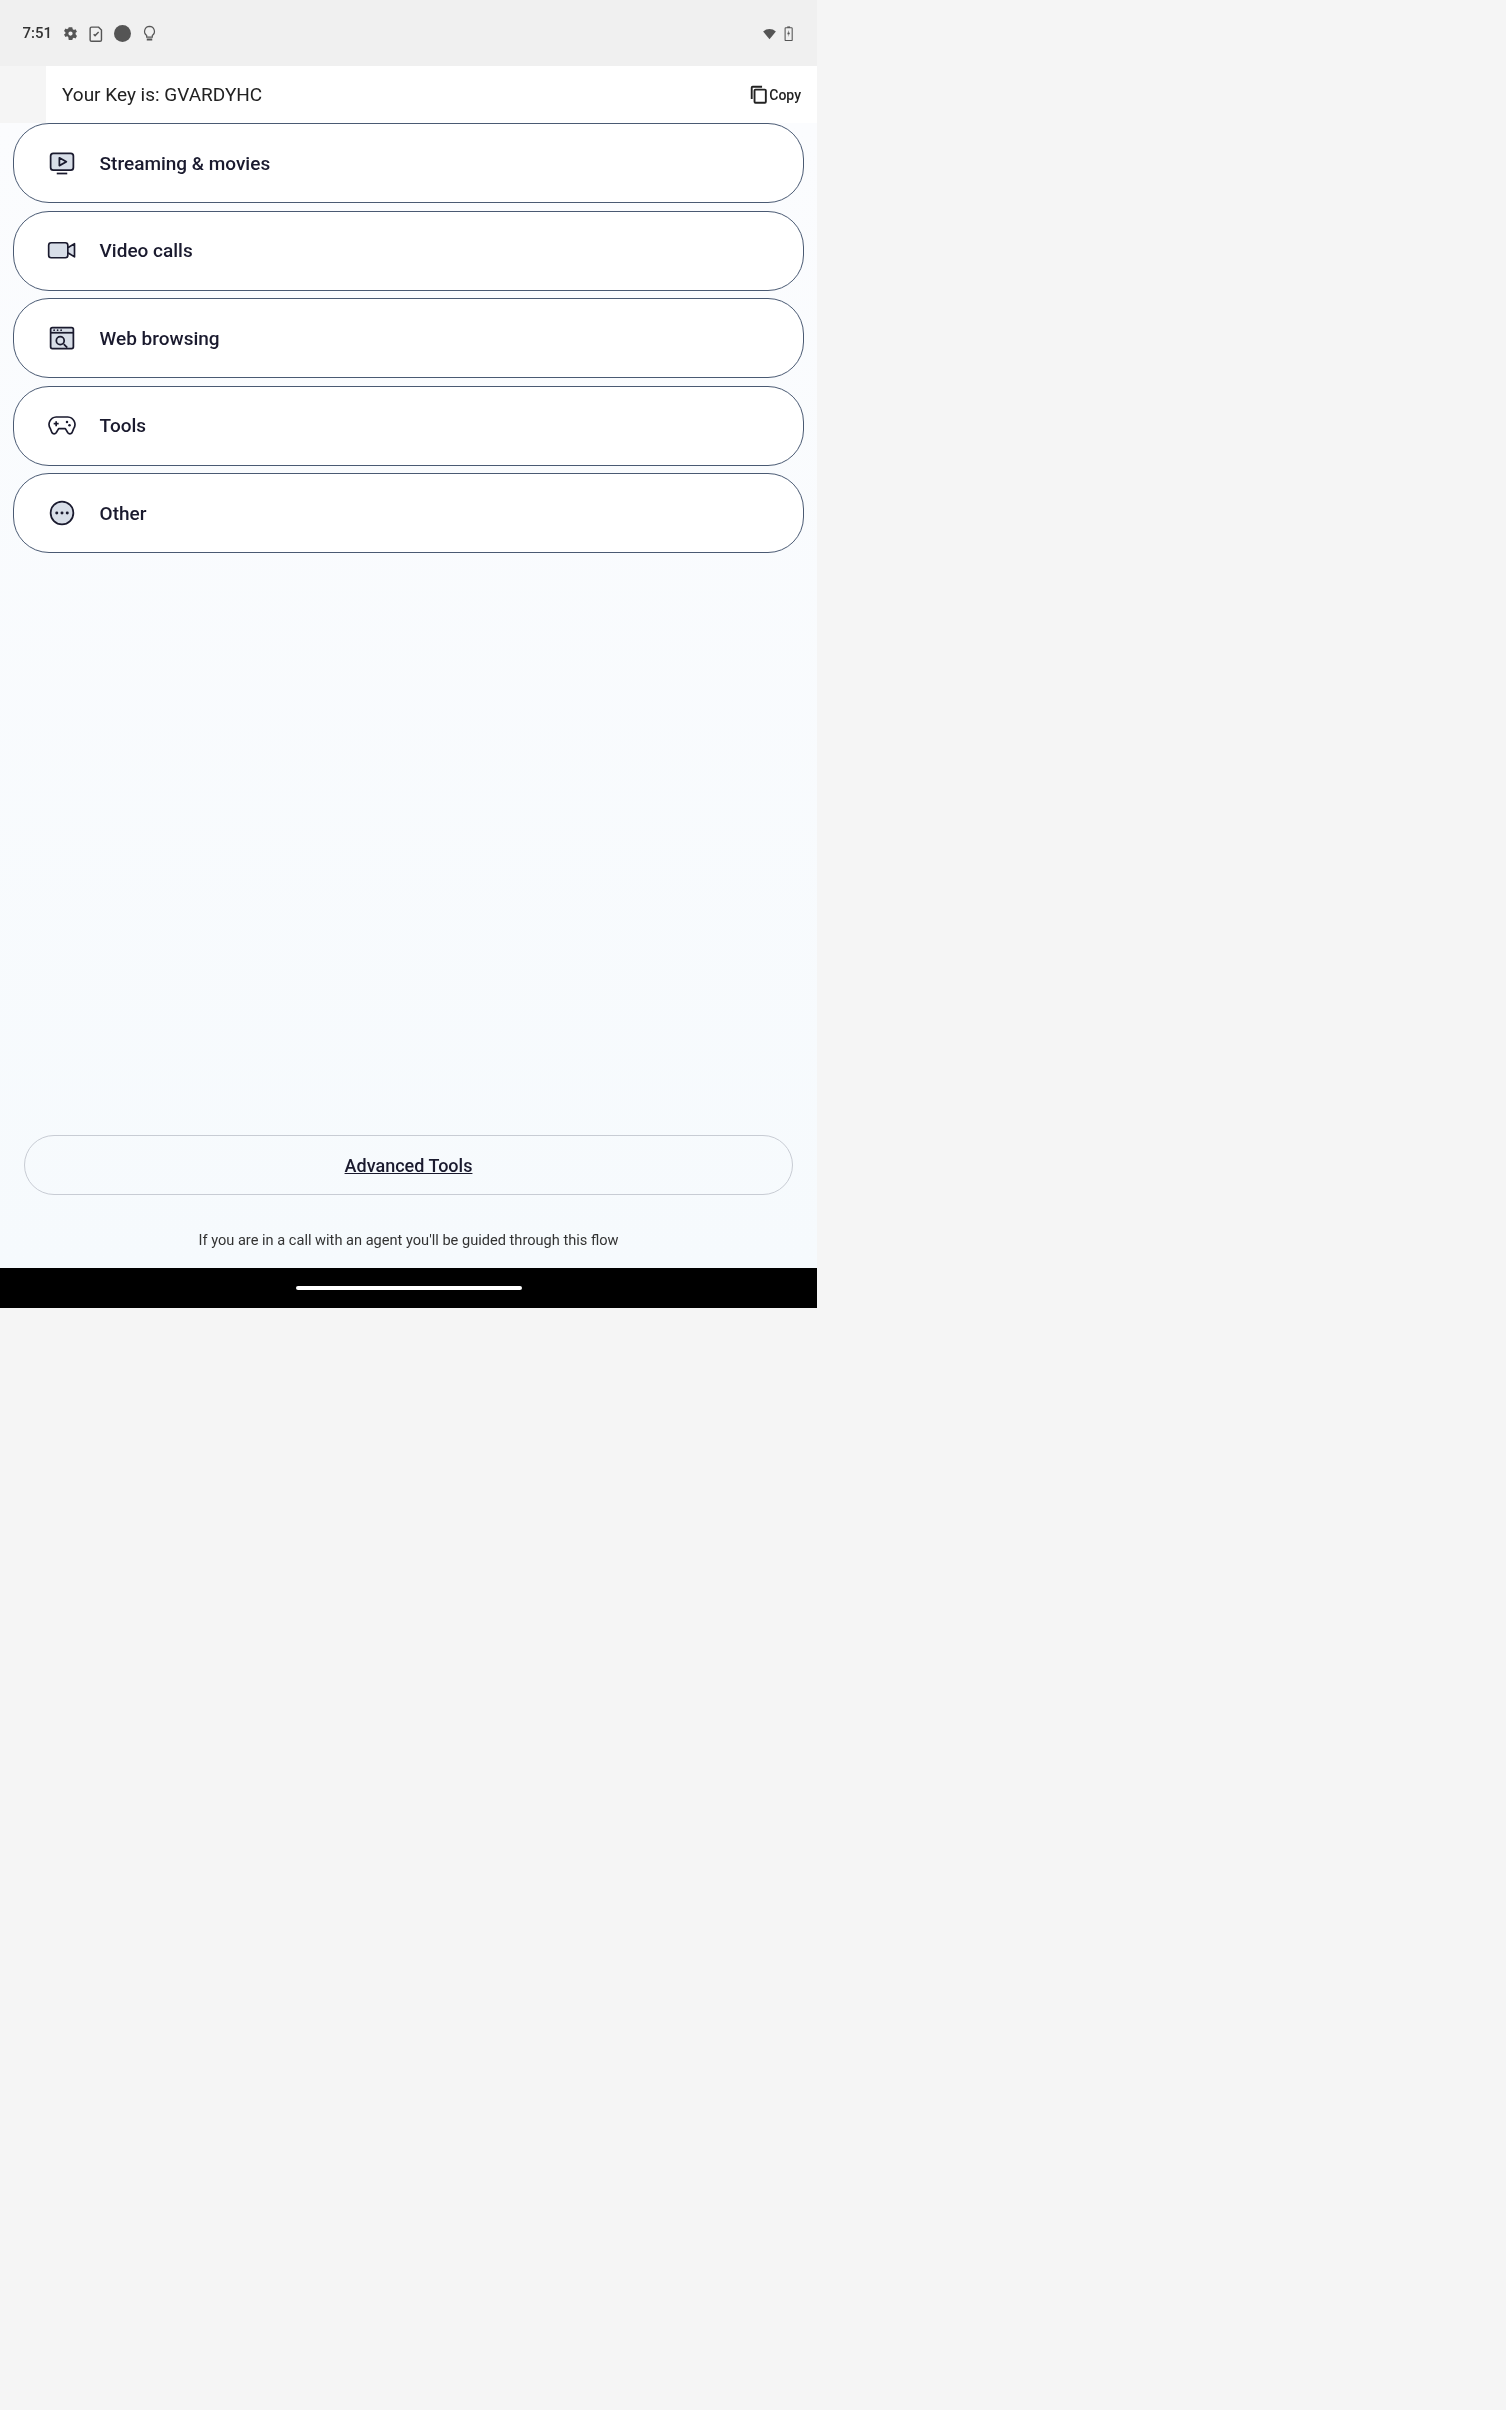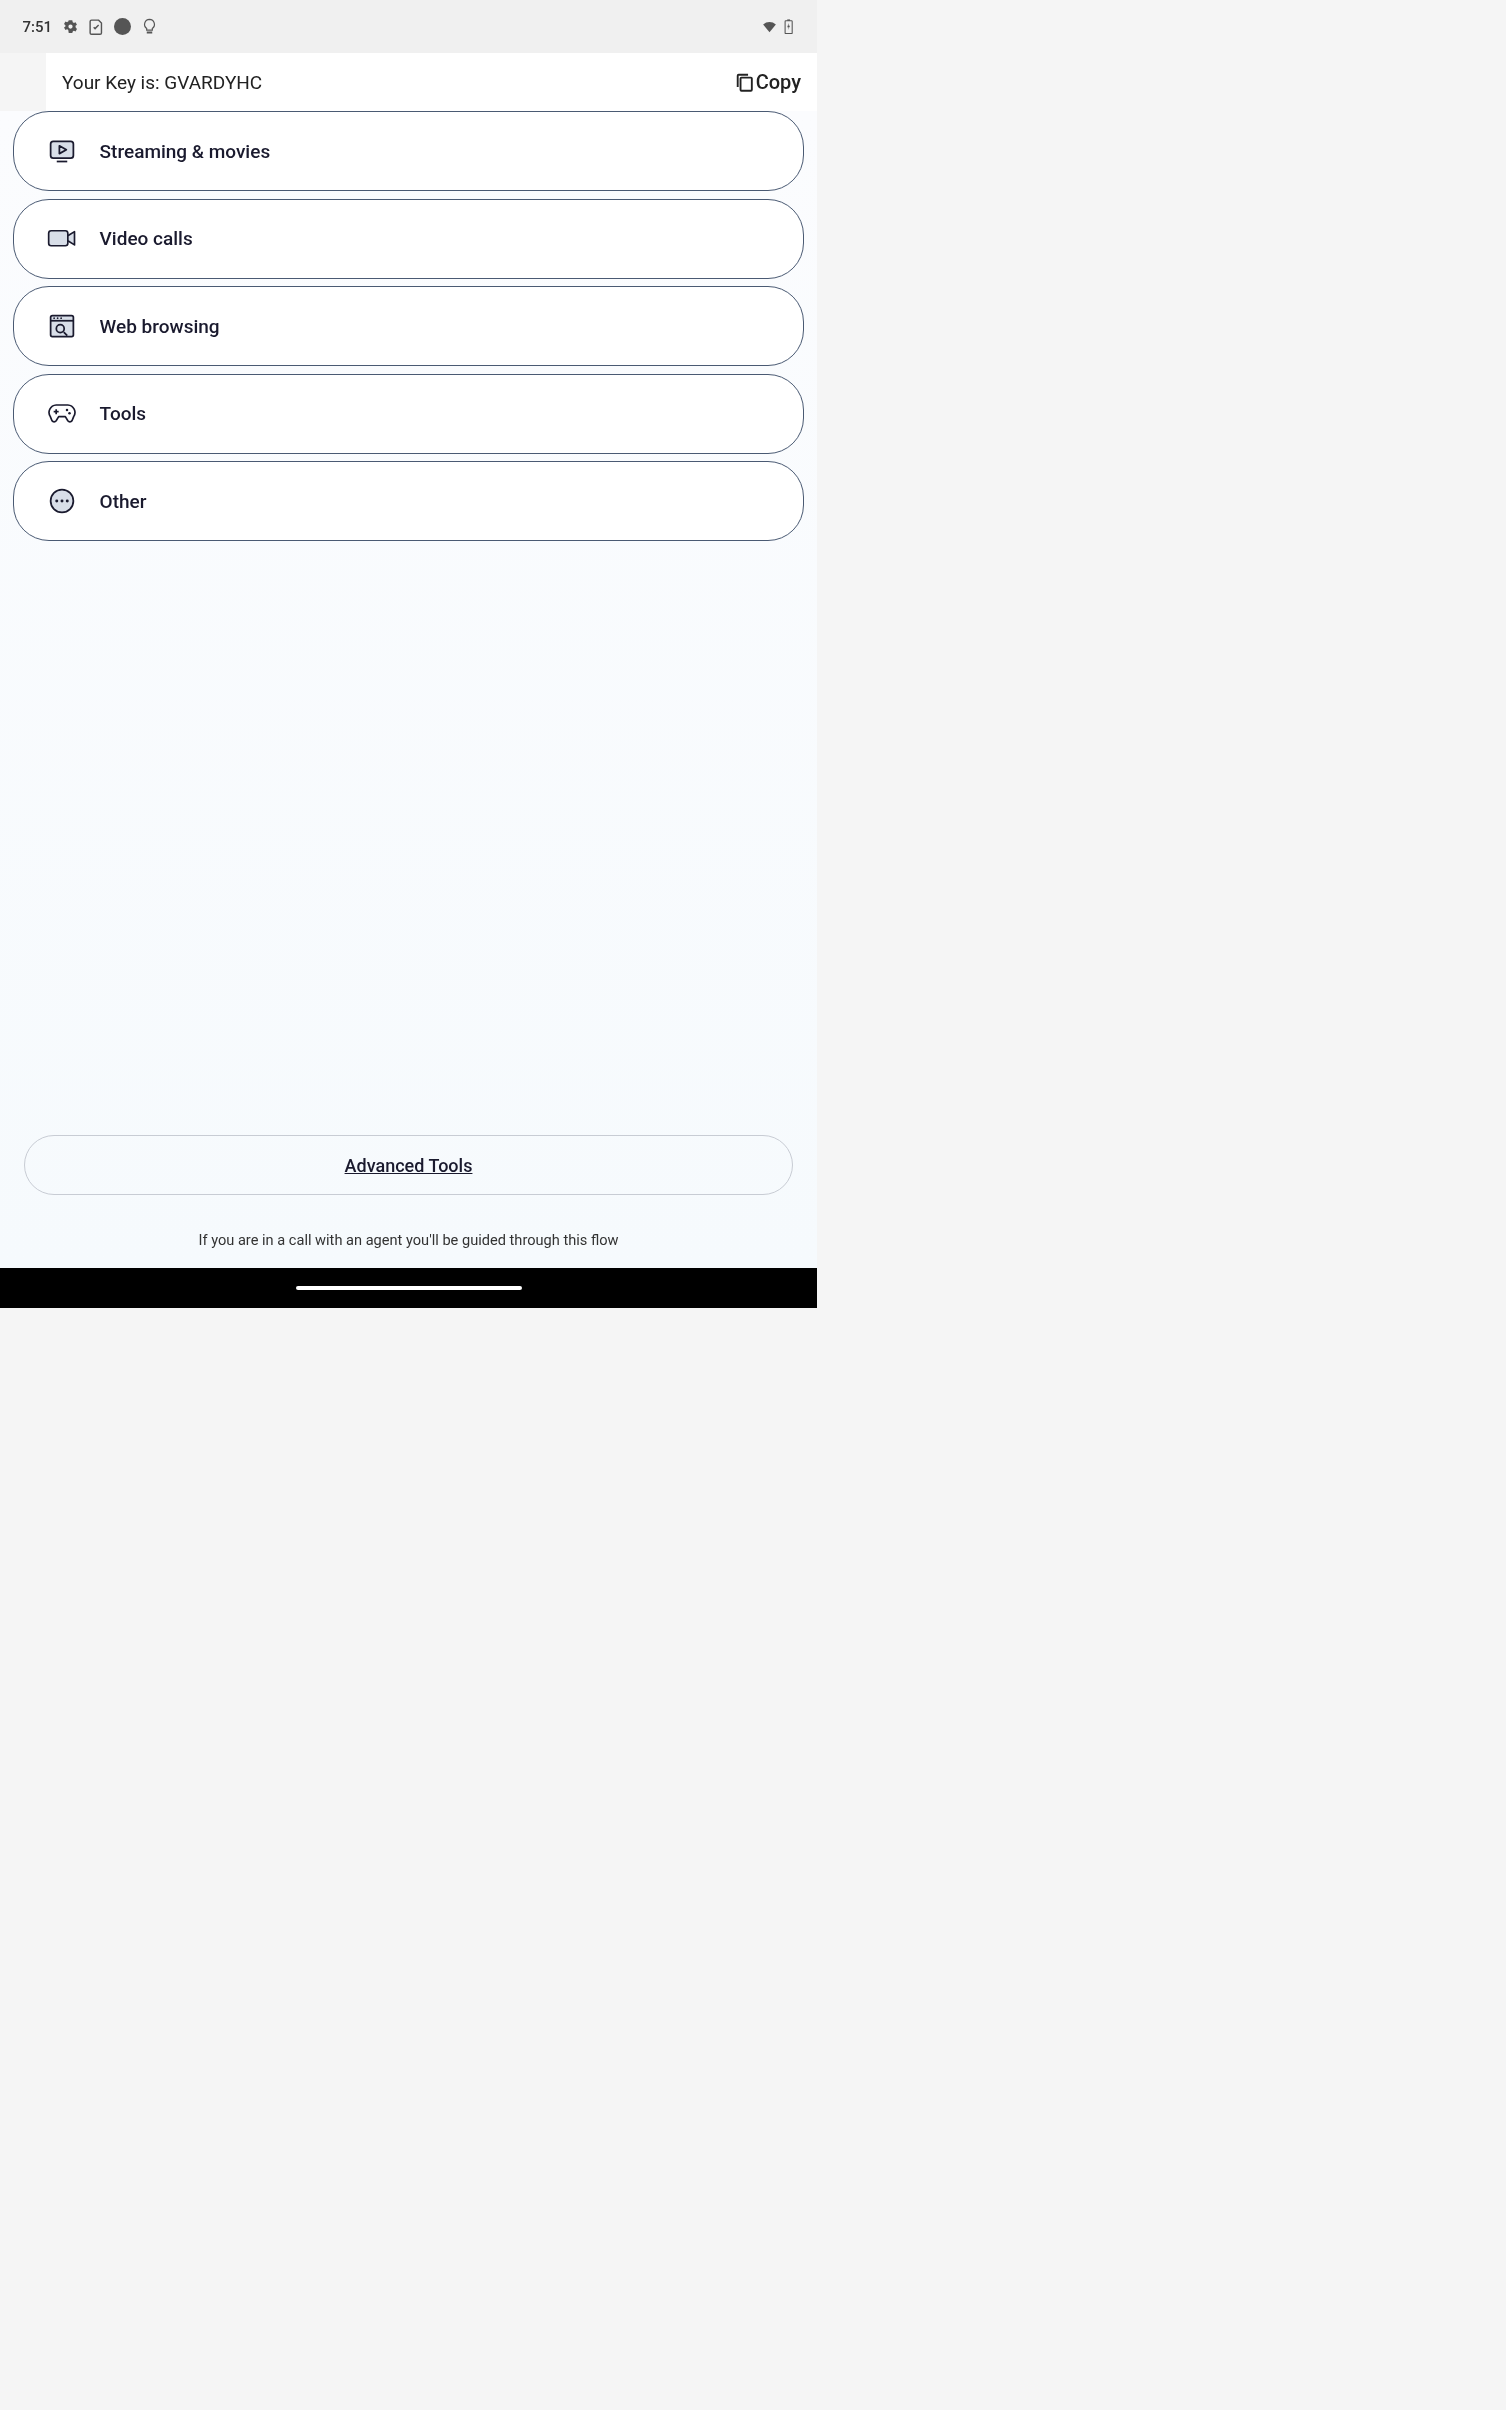--- a/index.html
+++ b/index.html
@@ -10,21 +10,21 @@
     body {
       font-family: -apple-system, BlinkMacSystemFont, 'Segoe UI', Roboto, sans-serif;
       background: #f5f5f5;
       width: 817px;
       height: 1308px;
       display: flex;
       flex-direction: column;
       overflow: hidden;
     }
     .status-bar {
-      height: 53px;
+      height: 66px;
       background: #f0f0f0;
       display: flex;
       align-items: center;
       justify-content: space-between;
       padding: 0 22.6px;
       font-size: 15px;
       font-weight: 500;
       color: #333;
     }
     .status-left {
@@ -55,21 +55,21 @@
       align-items: center;
       justify-content: space-between;
       font-size: 19px;
       color: #222;
       margin-left: 46px;
     }
     .copy-btn {
       display: flex;
       align-items: center;
       gap: 0;
-      font-size: 20px;
+      font-size: 14px;
       font-weight: 500;
       color: #222;
       cursor: pointer;
     }
     .main-area {
       flex: 1;
       background: linear-gradient(180deg, #fbfcfe 0%, #f6fafd 100%);
       padding: 0 13px;
       display: flex;
       flex-direction: column;

